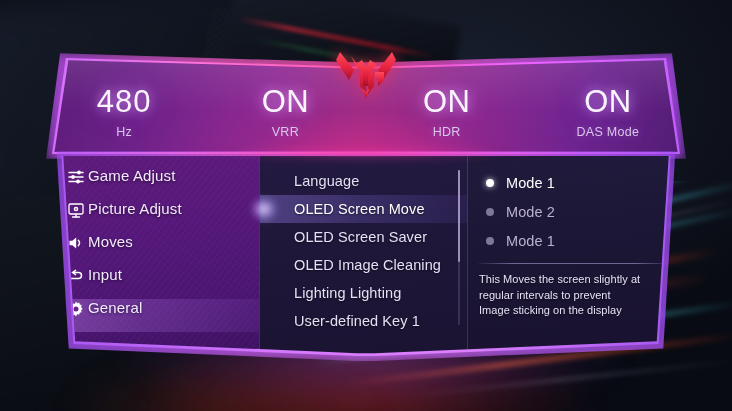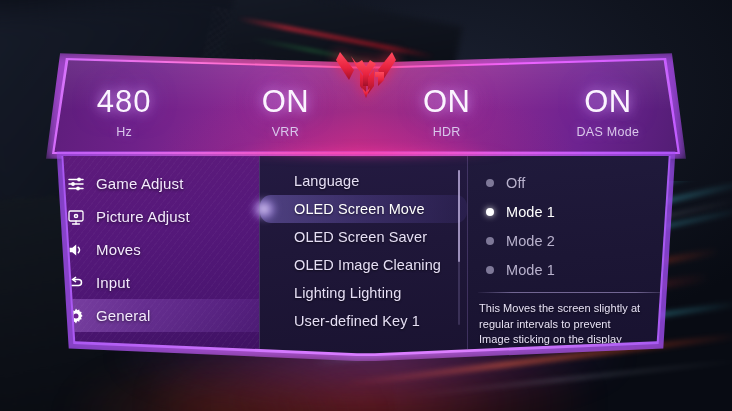--- a/index.html
+++ b/index.html
@@ -192,22 +192,22 @@
   }
   
   .col-right{
     flex:1;position:relative;
     background:linear-gradient(175deg,#201a3c 0%,#1c1635 50%,#181230 100%);
     border-left:1px solid rgba(150,120,200,.30);
   }
 
   
   .side-item{
-    position:relative;height:33px;display:flex;align-items:center;
-    padding-left:14px;gap:11px;
+    position:relative;height:33px;display:flex;align-items:flex-start;
+    padding-left:14px;gap:3px;
   }
   .side-item .ico{width:19px;height:19px;flex:none;display:flex;align-items:center;justify-content:center;}
   .side-item .ico svg{display:block;}
   .side-item .txt{
     font-size:15px;color:#f4eafd;letter-spacing:.15px;white-space:nowrap;
     text-shadow:0 1px 3px rgba(0,0,0,.55);
   }
   .side-item.sel{
     background:linear-gradient(90deg,rgba(210,150,255,.34) 0%,rgba(185,125,240,.24) 45%,rgba(150,95,215,.12) 100%);
   }
@@ -223,21 +223,20 @@
   .mid-list{padding-top:11px;position:relative;}
   .mid-item{
     position:relative;height:28px;display:flex;align-items:center;padding-left:34px;
   }
   .mid-item .txt{
     font-size:14.5px;color:#e6dff5;letter-spacing:.1px;white-space:nowrap;
     text-shadow:0 1px 2px rgba(0,0,0,.5);
   }
   .mid-item.sel{
     background:linear-gradient(90deg,rgba(130,110,205,.48) 0%,rgba(105,85,180,.34) 50%,rgba(80,62,150,.18) 100%);
-    border-radius:11px;
   }
   .mid-item.sel .txt{color:#ffffff;}
   .mid-item.sel::before{
     content:"";position:absolute;left:-9px;top:50%;transform:translateY(-50%);
     width:26px;height:24px;border-radius:50%;
     background:radial-gradient(ellipse at center,rgba(235,220,255,.98) 0%,rgba(190,160,255,.5) 42%,rgba(160,120,255,0) 76%);
     filter:blur(3px);
   }
   .scrollbar{
     position:absolute;right:7px;top:14px;width:2px;height:155px;
@@ -449,24 +448,20 @@
               <span class="txt">User-defined Key 1</span>
             </div>
           </div>
           <div class="scrollbar">
             <div class="scroll-thumb"></div>
           </div>
         </div>
 
         <div class="col-right">
           <div class="radio-list">
-            <div class="radio-item">
-              <span class="dot"></span>
-              <span class="txt">Off</span>
-            </div>
             <div class="radio-item sel">
               <span class="dot"></span>
               <span class="txt">Mode 1</span>
             </div>
             <div class="radio-item">
               <span class="dot"></span>
               <span class="txt">Mode 2</span>
             </div>
             <div class="radio-item">
               <span class="dot"></span>

